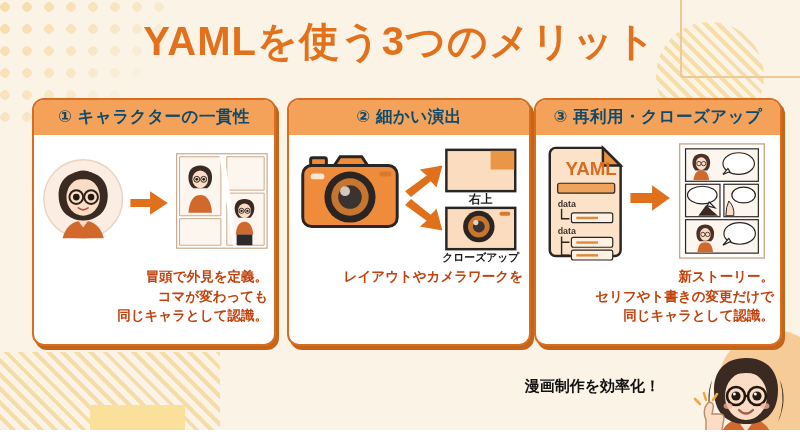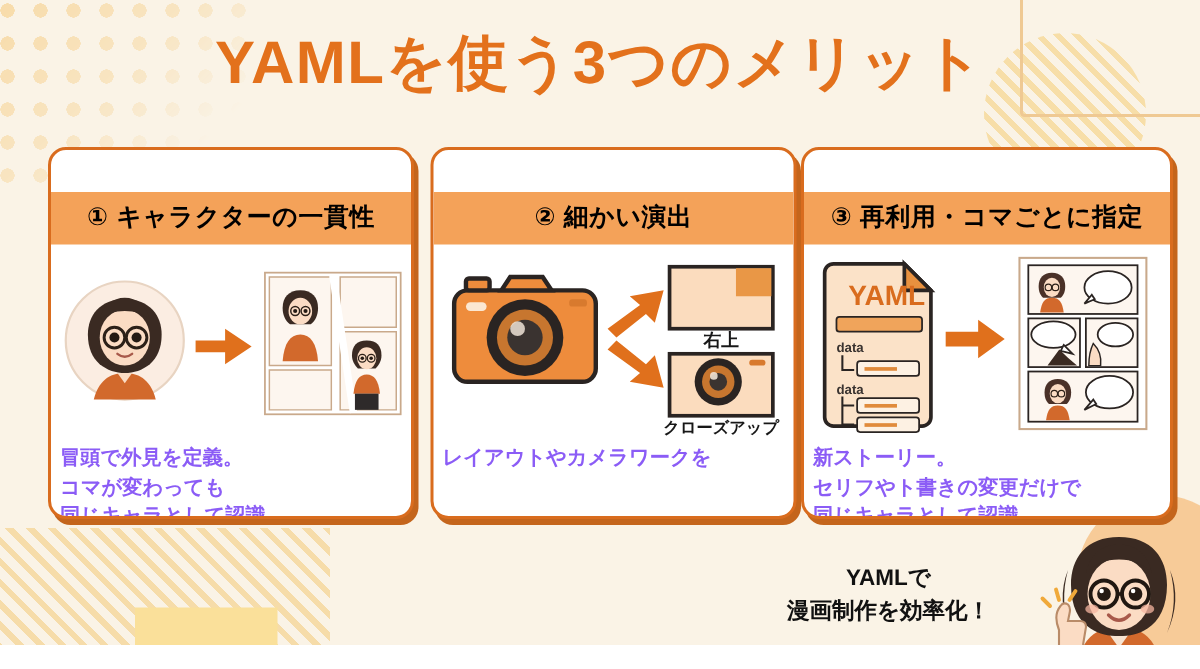--- a/index.html
+++ b/index.html
@@ -45,28 +45,28 @@
     position: absolute; top: 98px; width: 244px; height: 248px;
     background: #FFFFFF; border: 2px solid #D96C1E; border-radius: 12px;
     box-shadow: 3px 4px 0 #C4651C;
     display: flex; flex-direction: column; overflow: hidden;
   }
   #card1 { left: 32px; }
   #card2 { left: 287px; }
   #card3 { left: 534px; width: 248px; }
 
   .card-head {
-    background: #F4A259; color: #000000; text-align: center;
+    background: #F4A259; color: #0c4a6e; text-align: center;
     font-size: 16.5px; font-weight: 700; padding: 6px 4px 7px;
-    white-space: nowrap; letter-spacing: .5px; margin-top: 28px;
+    white-space: nowrap; letter-spacing: .5px;
   }
   .card-art { flex: 0 0 auto; height: 130px; position: relative; }
   .card-body {
-    flex: 1; text-align: left; font-size: 13.5px; font-weight: 700;
-    color: #8b5cf6; line-height: 1.45; padding: 2px 6px 8px;
+    flex: 1; text-align: right; font-size: 13.5px; font-weight: 700;
+    color: #c2410c; line-height: 1.45; padding: 2px 6px 8px;
   }
   .card-body div { white-space: nowrap; }
 
   
   .art-svg { position: absolute; left: 0; top: 0; width: 100%; height: 100%; }
 
   
   #mascot { position: absolute; right: 4px; top: 352px; width: 130px; height: 96px; }
   #footer-text {
     position: absolute; right: 140px; top: 375px; text-align: center;
@@ -191,21 +191,21 @@
         <text x="195" y="68" text-anchor="middle" font-size="12" font-weight="700" fill="#171717" font-family="Liberation Sans, sans-serif">右上</text>
         <text x="195" y="127" text-anchor="middle" font-size="11" font-weight="700" fill="#171717" font-family="Liberation Sans, sans-serif">クローズアップ</text>
       </svg>
     </div>
     <div class="card-body">
       <div>レイアウトやカメラワークを</div>
     </div>
   </div>
 
   <div class="card" id="card3">
-    <div class="card-head">③ 再利用・コマごとに指定</div>
+    <div class="card-head">③ 再利用・クローズアップ</div>
     <div class="card-art">
       <svg class="art-svg" viewBox="0 0 248 130">
 
         <g>
           <path d="M20 12 h48 l18 18 v86 a6 6 0 0 1 -6 6 h-60 a6 6 0 0 1 -6 -6 v-98 a6 6 0 0 1 6 -6 z" fill="#FBE2C8" stroke="#2A2422" stroke-width="2.5"></path>
           <path d="M68 12 l18 18 h-18 z" fill="#E8913F" stroke="#2A2422" stroke-width="2.5"></path>
           <text x="30" y="40" font-size="19" font-weight="700" fill="#D96C1E" font-family="Liberation Sans, sans-serif">YAML</text>
           <rect x="22" y="48" width="58" height="10" rx="2" fill="#F0A45B" stroke="#2A2422" stroke-width="1.2"></rect>
           <text x="22" y="72" font-size="9" font-weight="700" fill="#3A3330" font-family="Liberation Sans, sans-serif">data</text>
           <path d="M26 74 v10 h8" stroke="#2A2422" stroke-width="1.4" fill="none"></path>
@@ -260,21 +260,20 @@
       </svg>
     </div>
     <div class="card-body">
       <div>新ストーリー。</div>
       <div>セリフやト書きの変更だけで</div>
       <div>同じキャラとして認識。</div>
     </div>
   </div>
 
   <div id="footer-text">
-    <div>YAMLで</div>
     <div>漫画制作を効率化！</div>
   </div>
 
   <svg id="mascot" viewBox="0 0 130 96">
     <g>
       <path d="M52 96 q2-30 28-30 q26 0 28 30 z" fill="#D2692C"></path>
       <path d="M70 66 l10 14 l10-14 q-10 -4 -20 0z" fill="#F7E4D2"></path>
       <path d="M78 72 l2 6 l2-6z" fill="#F7E4D2"></path>
       <circle cx="80" cy="84" r="1.8" fill="#B55A21"></circle>
       <circle cx="80" cy="93" r="1.8" fill="#B55A21"></circle>

